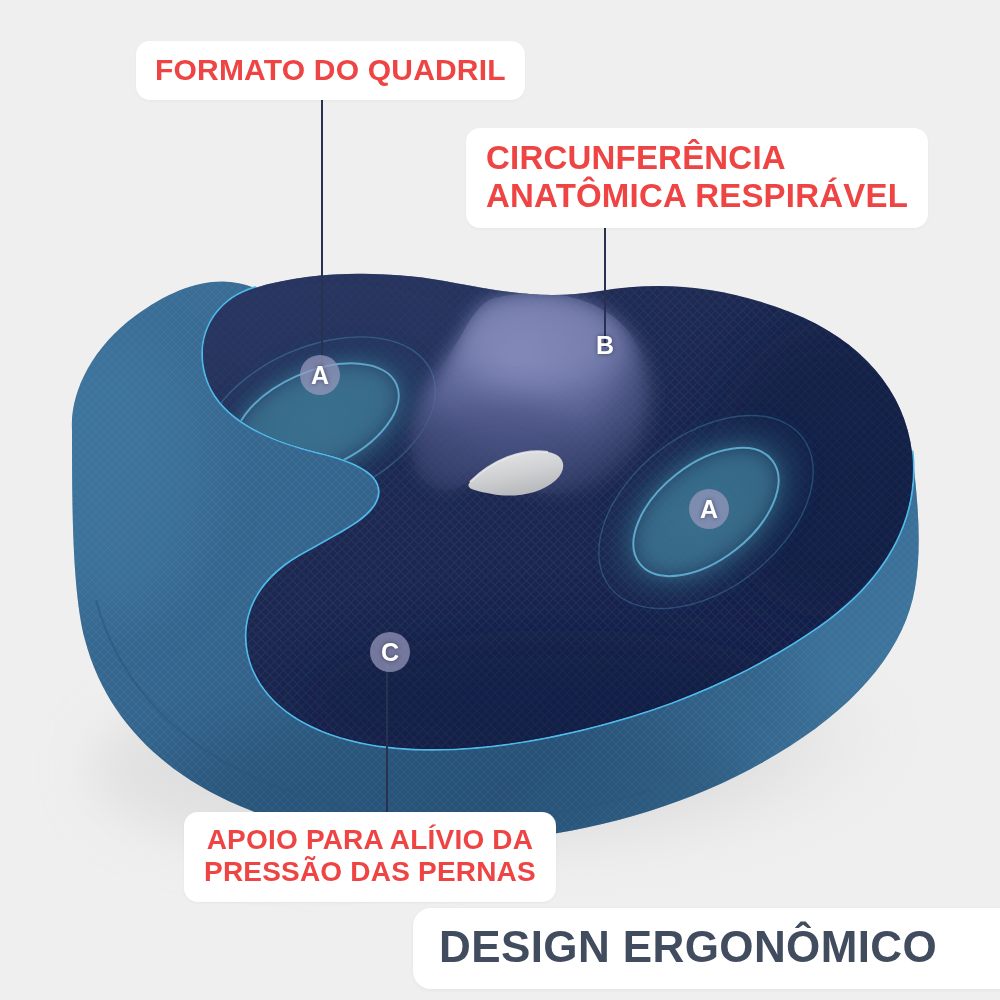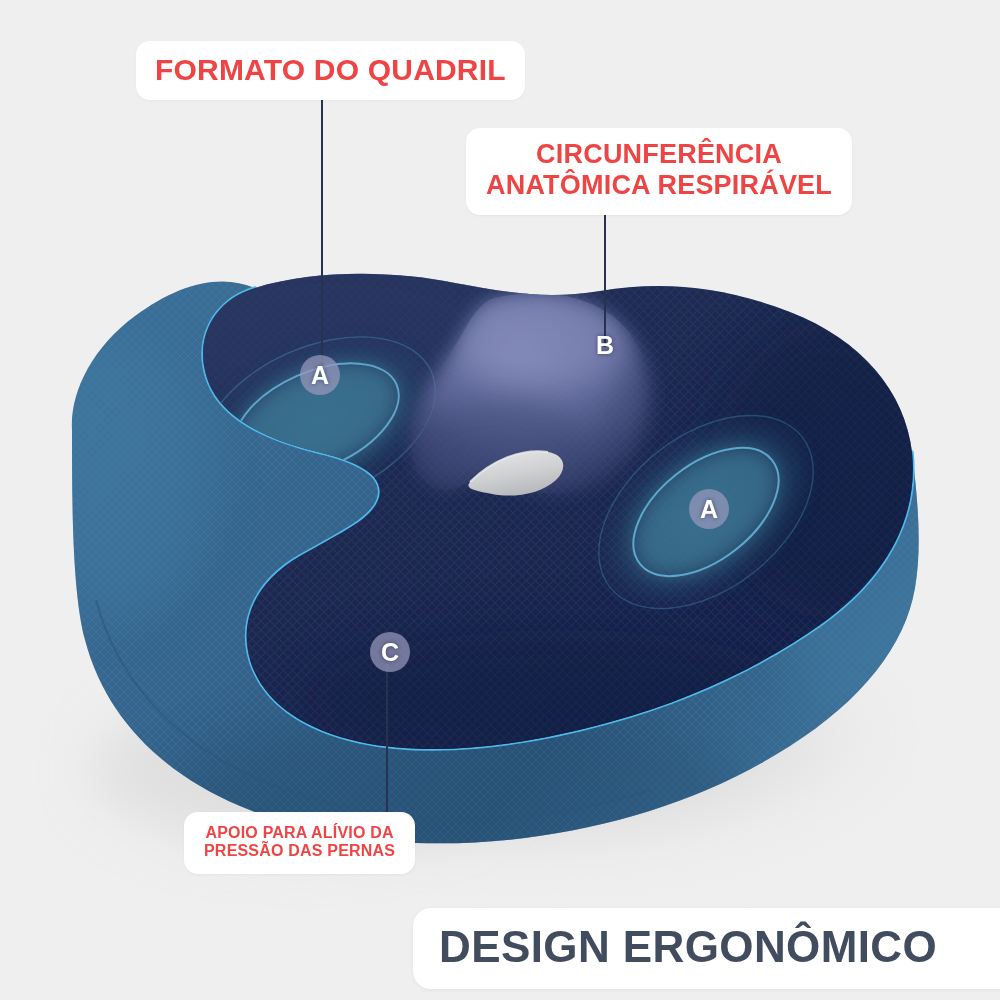--- a/index.html
+++ b/index.html
@@ -26,27 +26,27 @@
     z-index:40;
   }
   #pill-hip{
     left:136px; top:41px;
     padding:12px 19px 13px 19px;
     font-size:30px;
   }
   #pill-circ{
     left:466px; top:128px;
     padding:11px 20px 14px 20px;
-    font-size:27px;
-    text-align:center;
+    font-size:33px;
+    text-align:left;
   }
   #pill-legs{
     left:184px; top:812px;
     padding:12px 20px 14px 20px;
-    font-size:16px;
+    font-size:28px;
     text-align:center;
   }
   #banner-design{
     position:absolute;
     left:413px; top:908px;
     width:620px;
     padding:14px 0 17px 0;
     background:#ffffff;
     border-radius:18px;
     color:#414c5f;

